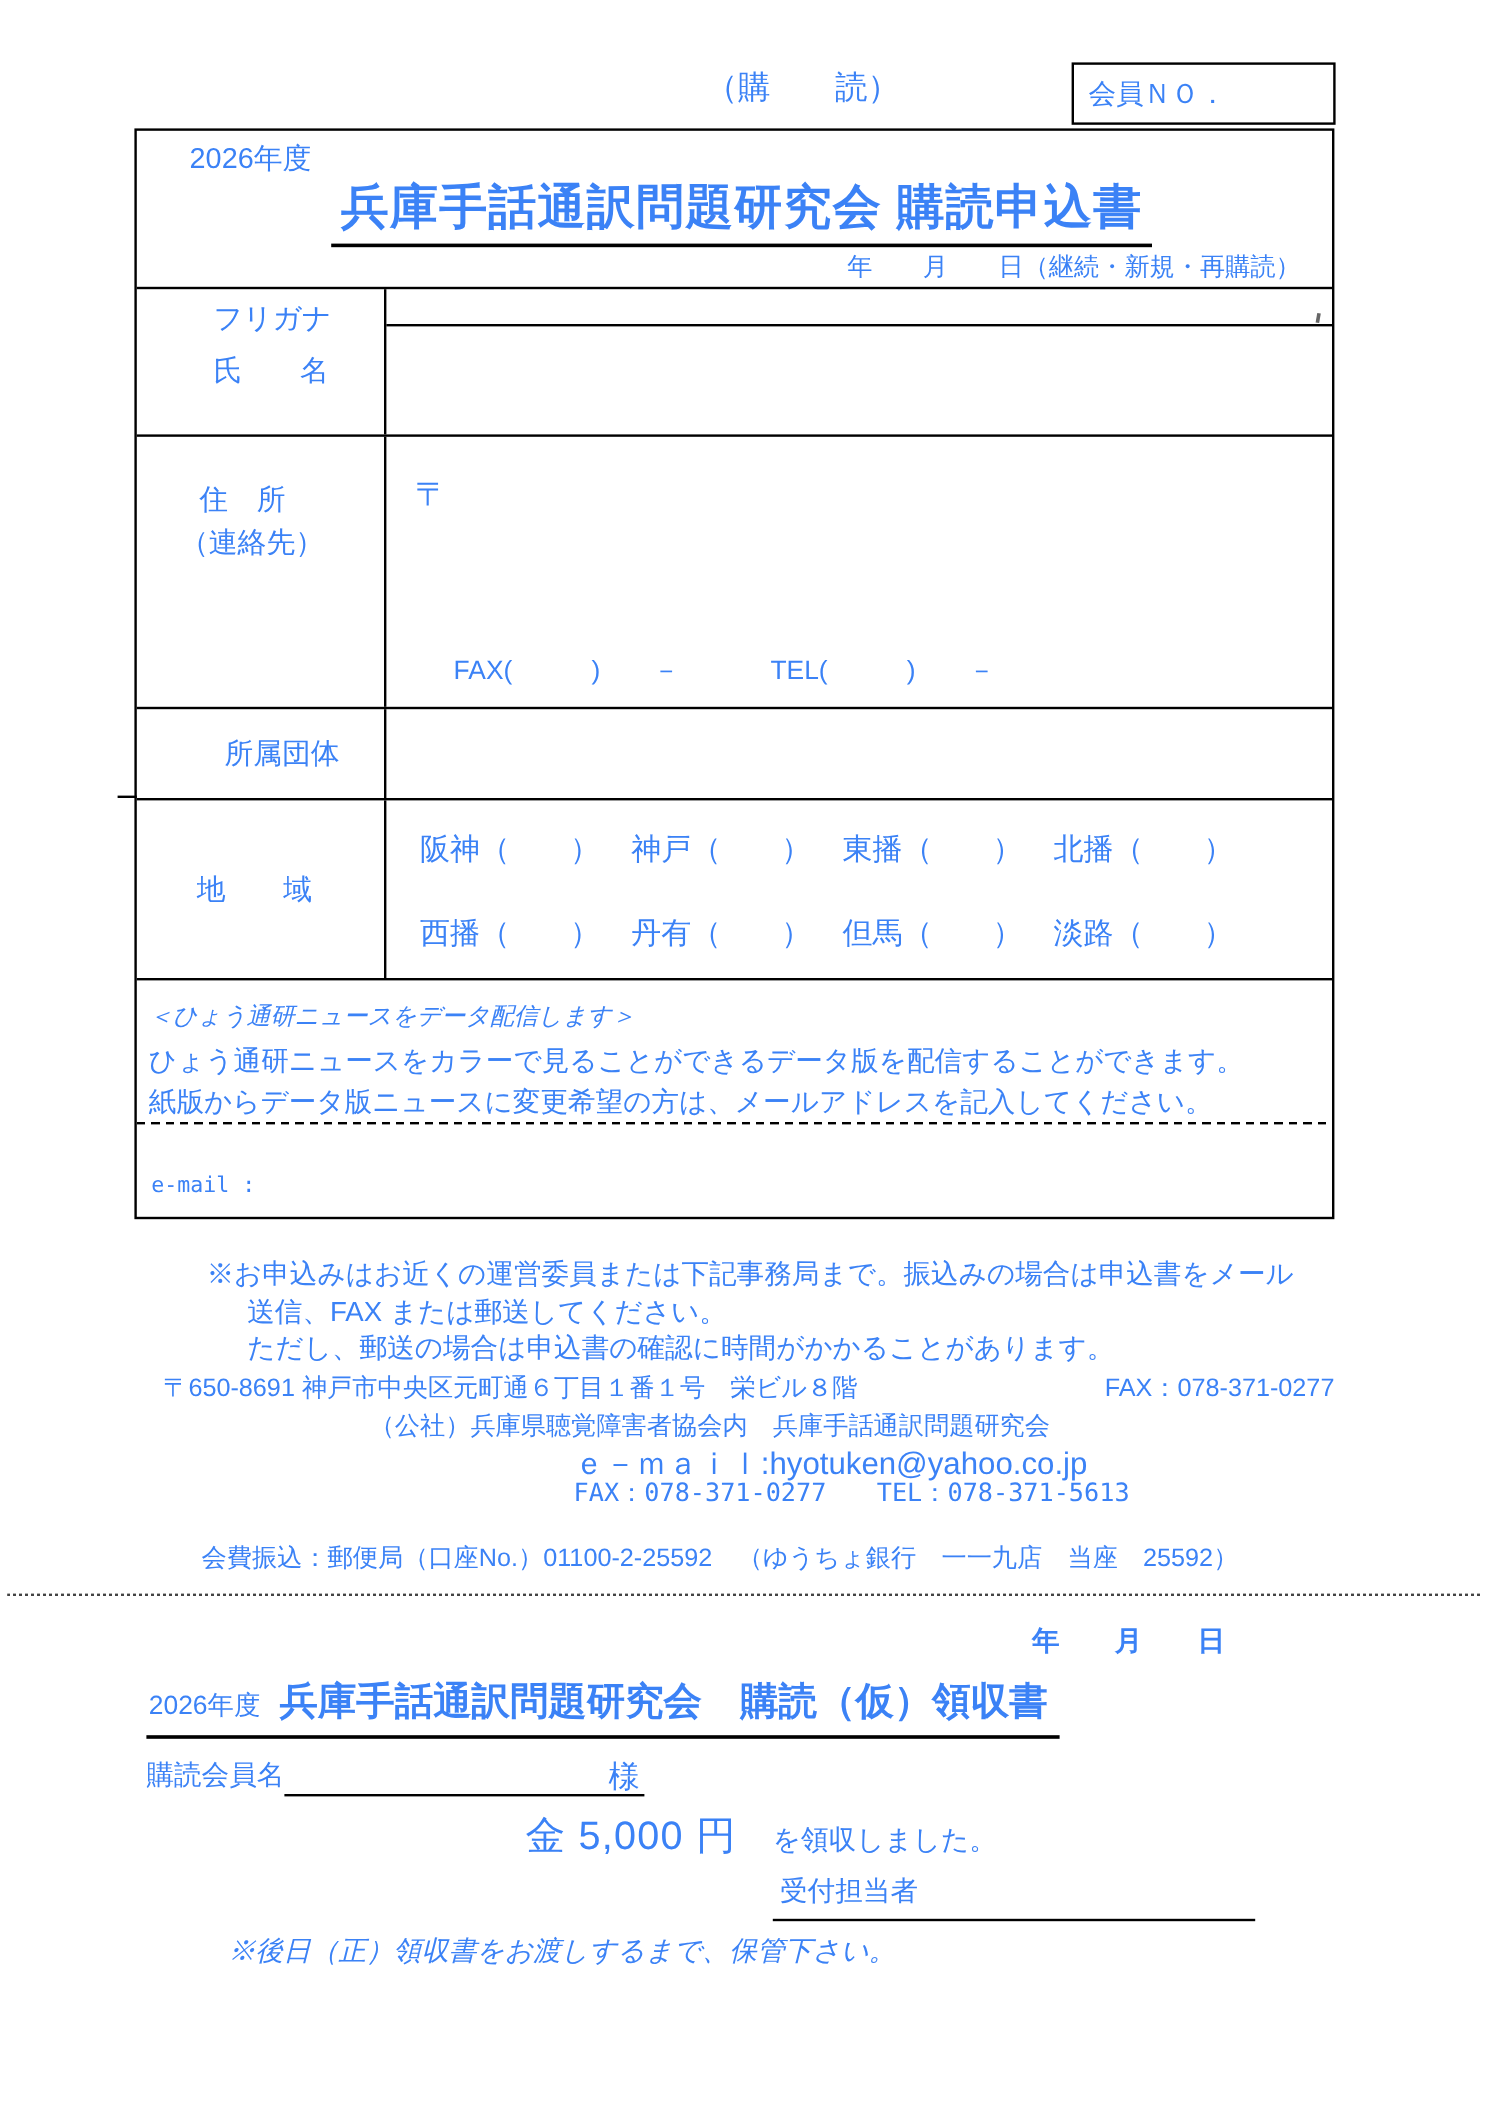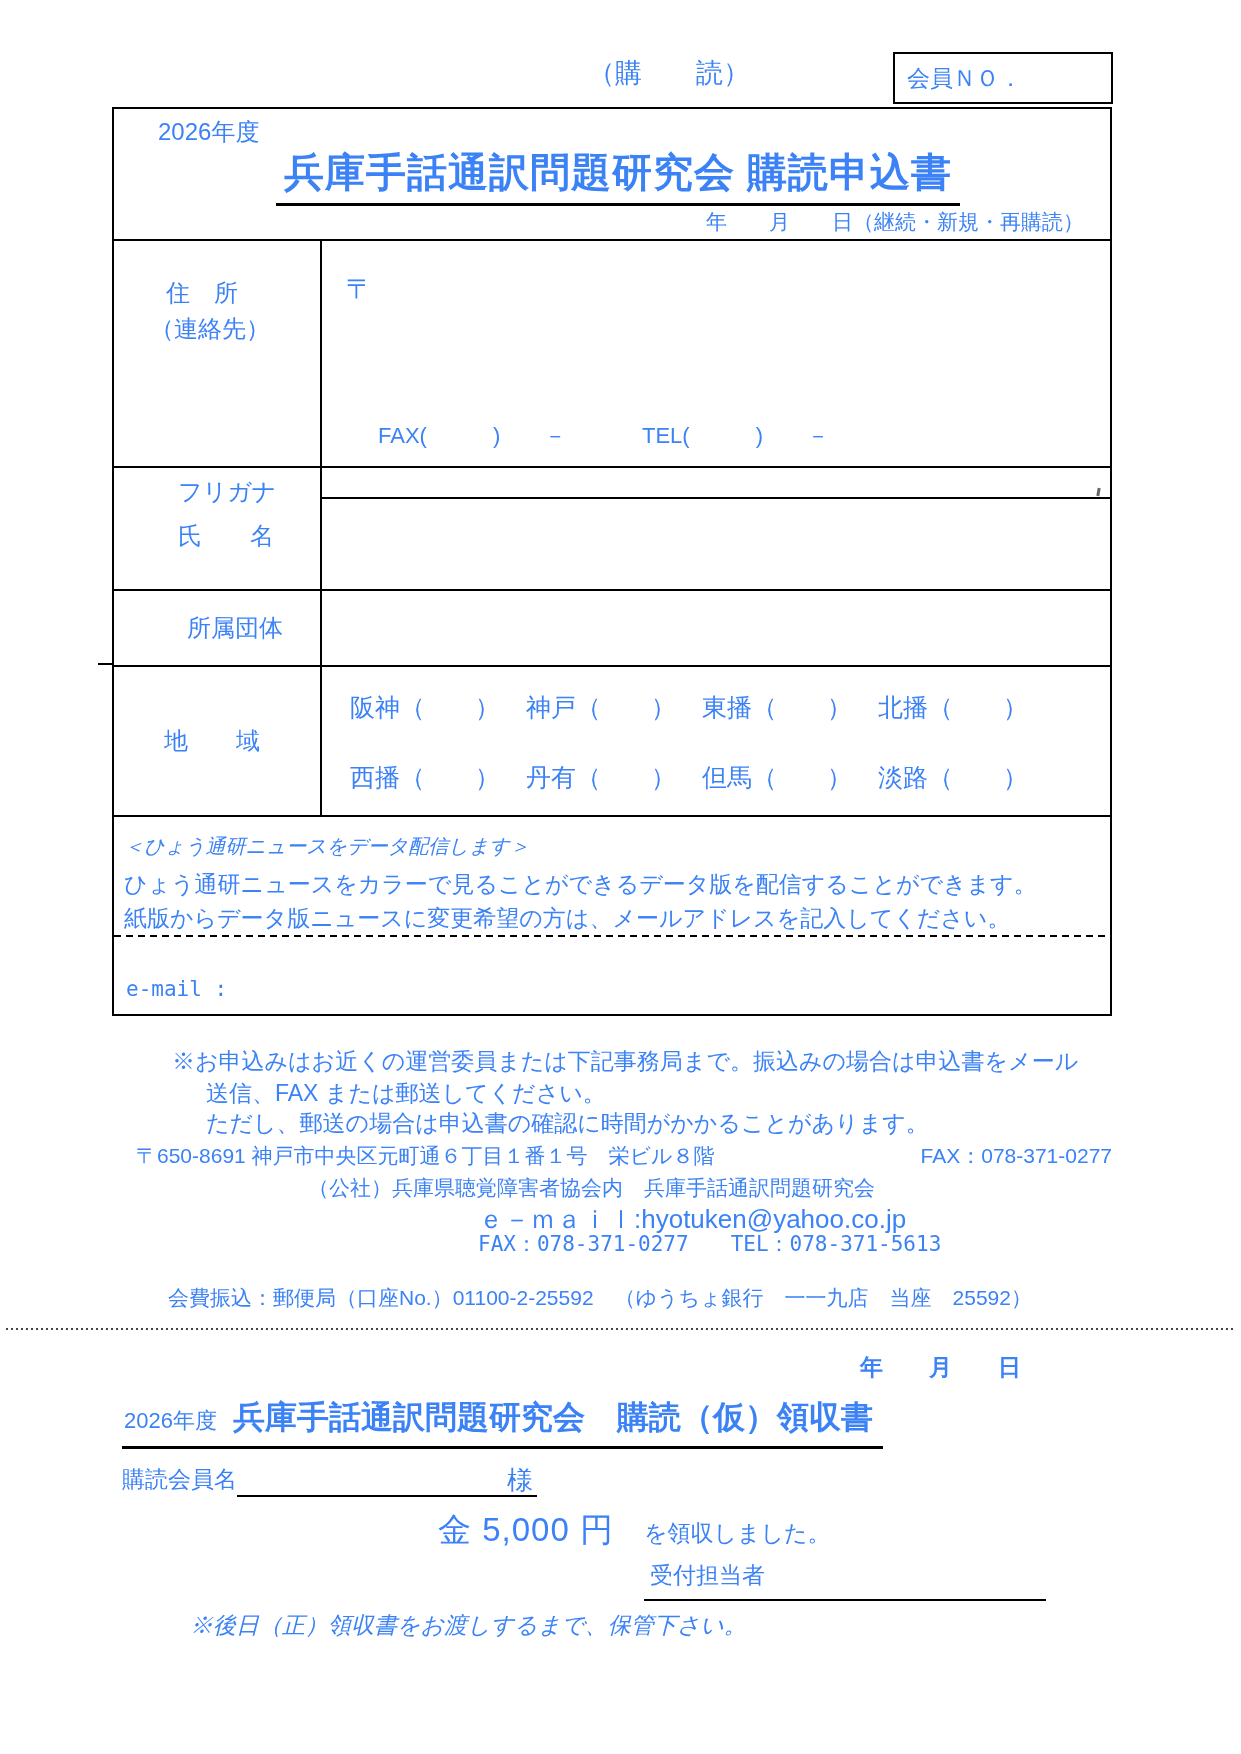--- a/index.html
+++ b/index.html
@@ -68,21 +68,21 @@
   .rl2 { top:94px; }
 
   .news { position:relative; border-top:2px solid #000; flex:1; }
   .news-heading { left:10px; top:16px; font-size:20px;font-style:italic; }
   .news-line1   { left:10px; top:52px; font-size:23px; }
   .news-line2   { left:10px; top:86px; font-size:23px; }
   .news-dashed {
     position:absolute; left:0; right:0; top:118px; height:2px;
     background:repeating-linear-gradient(90deg,#000 0 7px,transparent 7px 12px);
   }
-  .email-label { left:12px; top:160px; font-size:21px; font-family:"DejaVu Sans Mono",monospace; }
+  .email-label { left:12px; top:160px; font-size:18px; font-family:"DejaVu Sans Mono",monospace; }
 
   .tick-left { left:98px; top:663px; width:16px; height:2px; background:#000; }
 
   
   .n1 { left:172px; top:1046px; font-size:23px; }
   .n2 { left:206px; top:1078px; font-size:23px; }
   .n3 { left:206px; top:1108px; font-size:23px; }
   .addr-row { left:136px; top:1142px; width:976px; display:flex; justify-content:space-between; font-size:21px; }
   .org-line  { left:308px; top:1174px; font-size:21px; }
   .email-line{ left:478px; top:1202px; font-size:26px; }
@@ -134,40 +134,40 @@
   <div class="abs form-box">
 
     <div class="fb-header">
       <div class="abs fb-year">2026年度</div>
       <div class="abs fb-title-wrap">
         <span class="fb-title">兵庫手話通訳問題研究会 購読申込書</span>
       </div>
       <div class="abs fb-date">年　　月　　日（継続・新規・再購読）</div>
     </div>
 
+    <div class="trow row-name">
+      <div class="lcell">
+        <div class="lbl furigana-lbl">フリガナ</div>
+        <div class="lbl name-lbl">氏　　名</div>
+      </div>
+      <div class="vcell">
+        <div class="furigana-line"></div>
+        <div class="stray-mark"></div>
+      </div>
+    </div>
+
     <div class="trow row-addr">
       <div class="lcell">
         <div class="lbl addr-lbl">住　所</div>
         <div class="lbl addr-sub">（連絡先）</div>
       </div>
       <div class="vcell">
         <div class="postal">〒</div>
         <div class="fax-blank">FAX(　　　)　　－</div>
         <div class="tel-blank">TEL(　　　)　　－</div>
-      </div>
-    </div>
-
-    <div class="trow row-name">
-      <div class="lcell">
-        <div class="lbl furigana-lbl">フリガナ</div>
-        <div class="lbl name-lbl">氏　　名</div>
-      </div>
-      <div class="vcell">
-        <div class="furigana-line"></div>
-        <div class="stray-mark"></div>
       </div>
     </div>
 
     <div class="trow row-org">
       <div class="lcell org-cell">
         <span>所属団体</span>
       </div>
       <div class="vcell"></div>
     </div>
 

